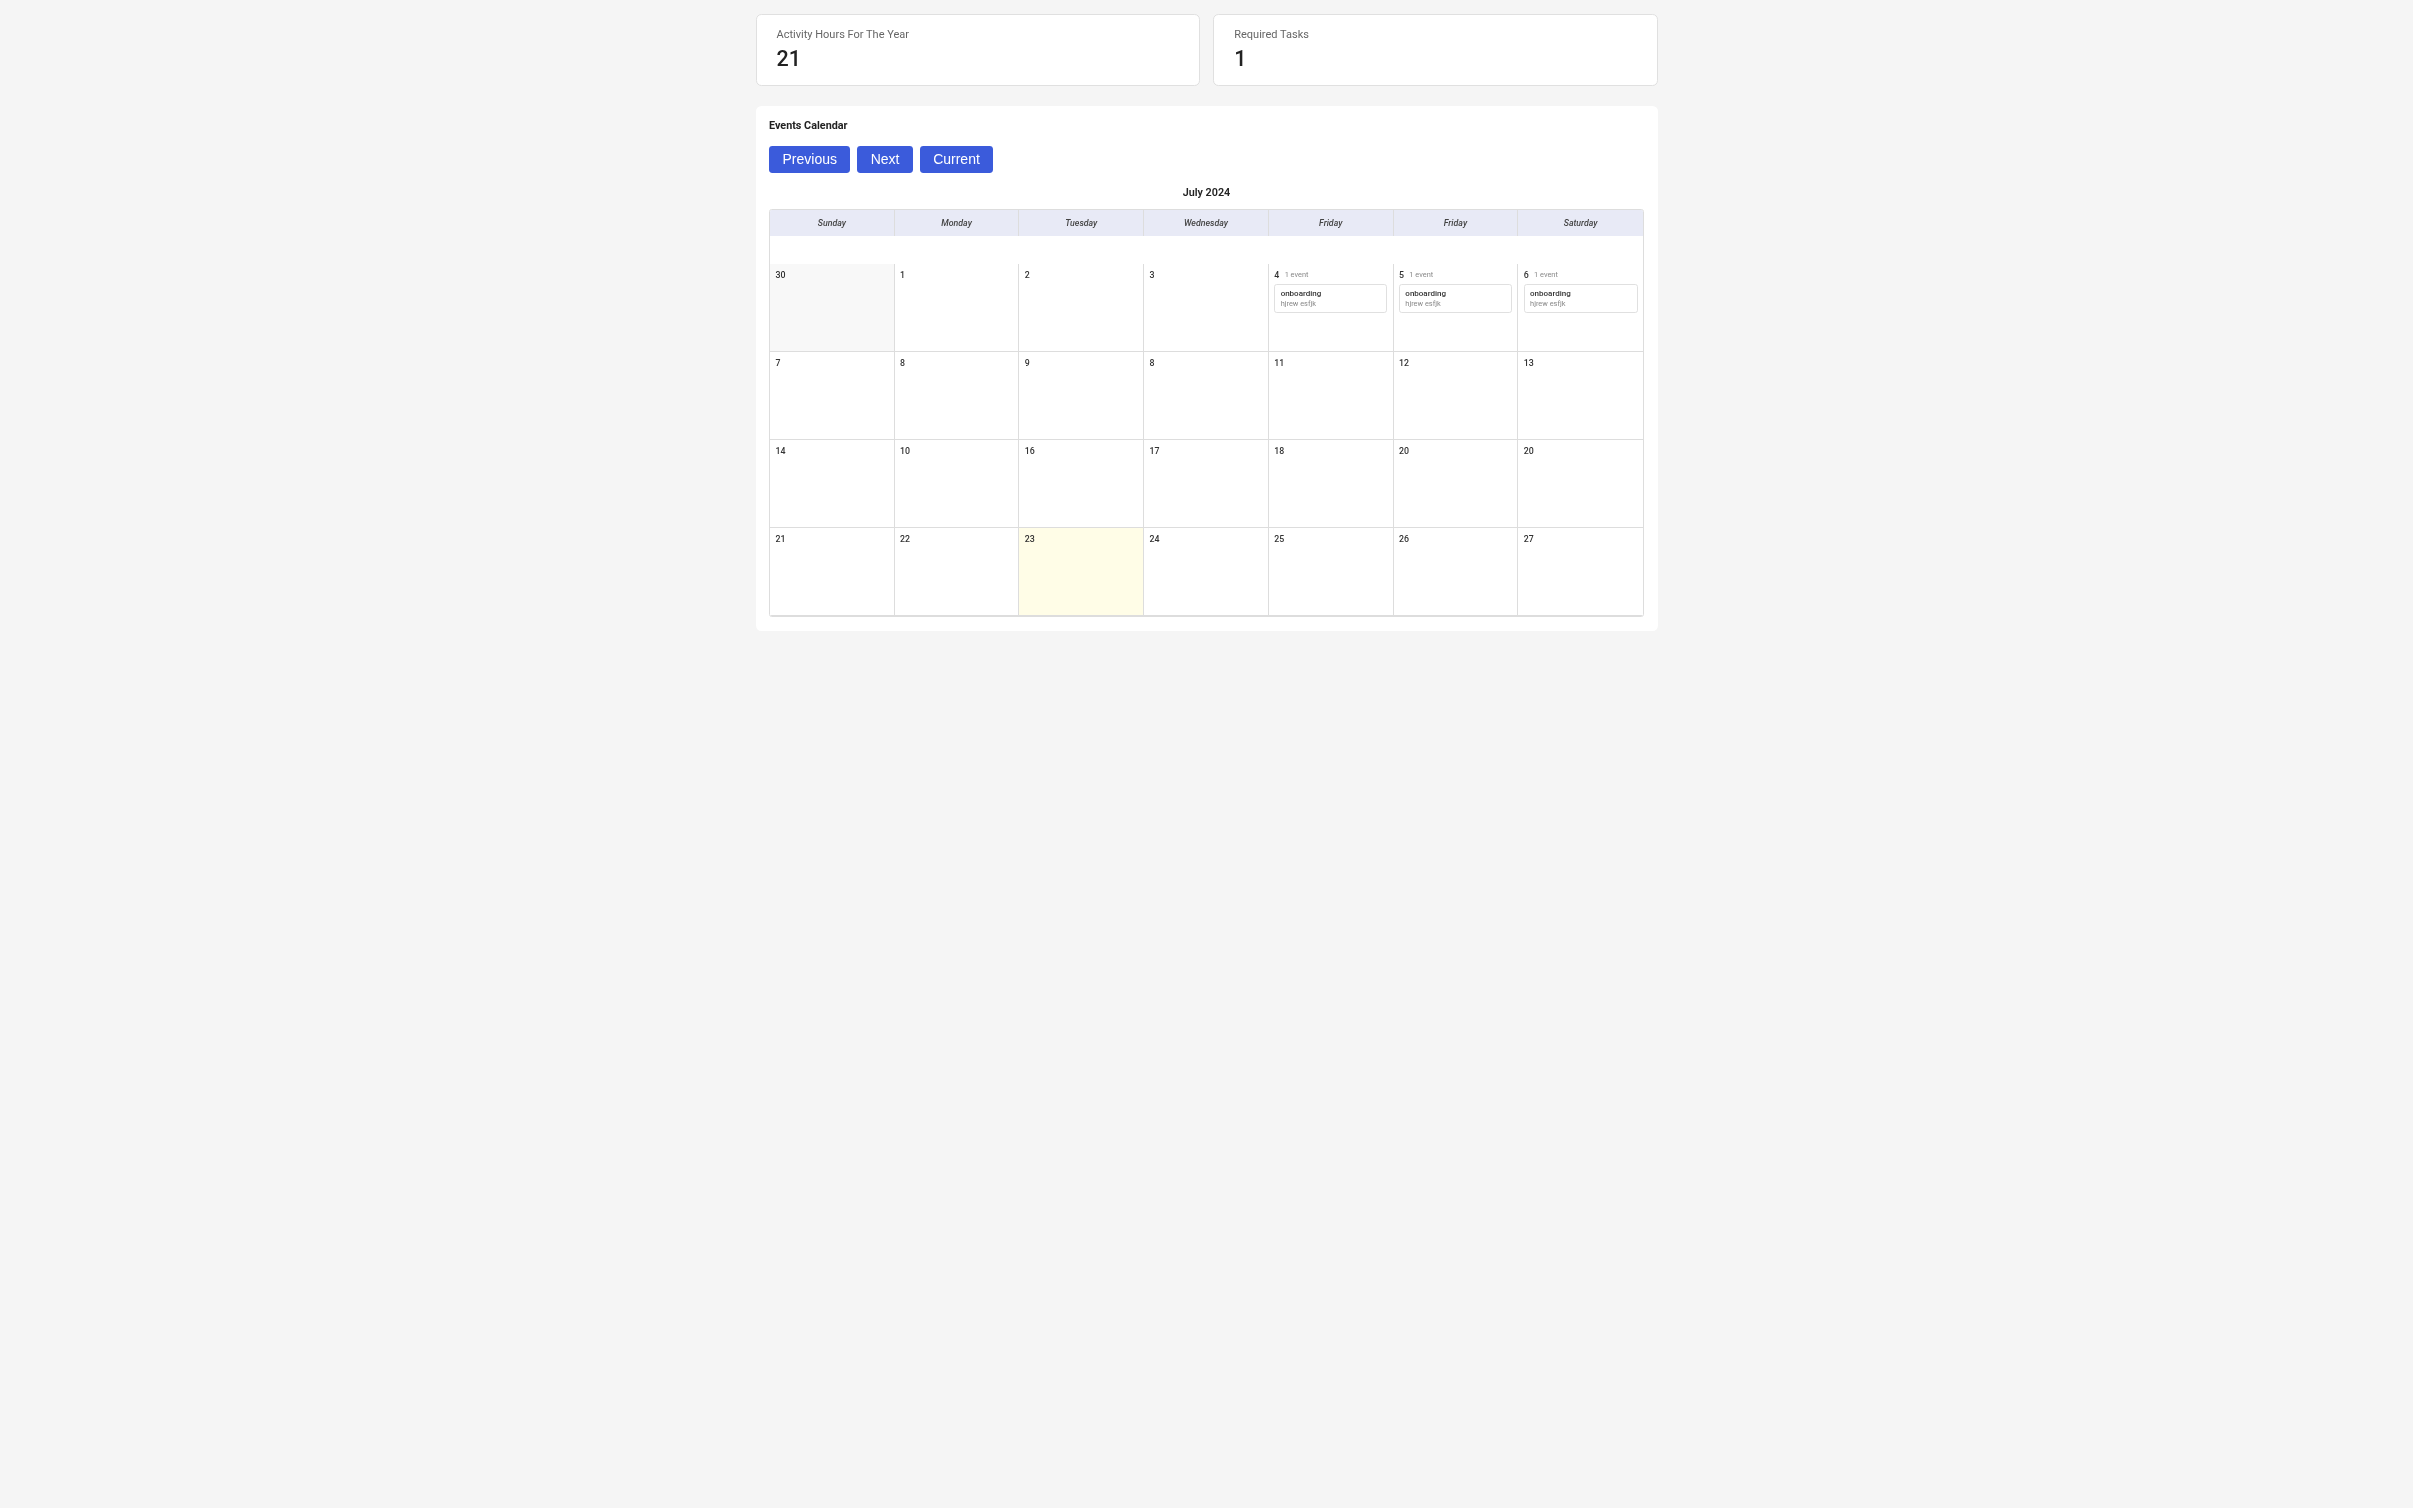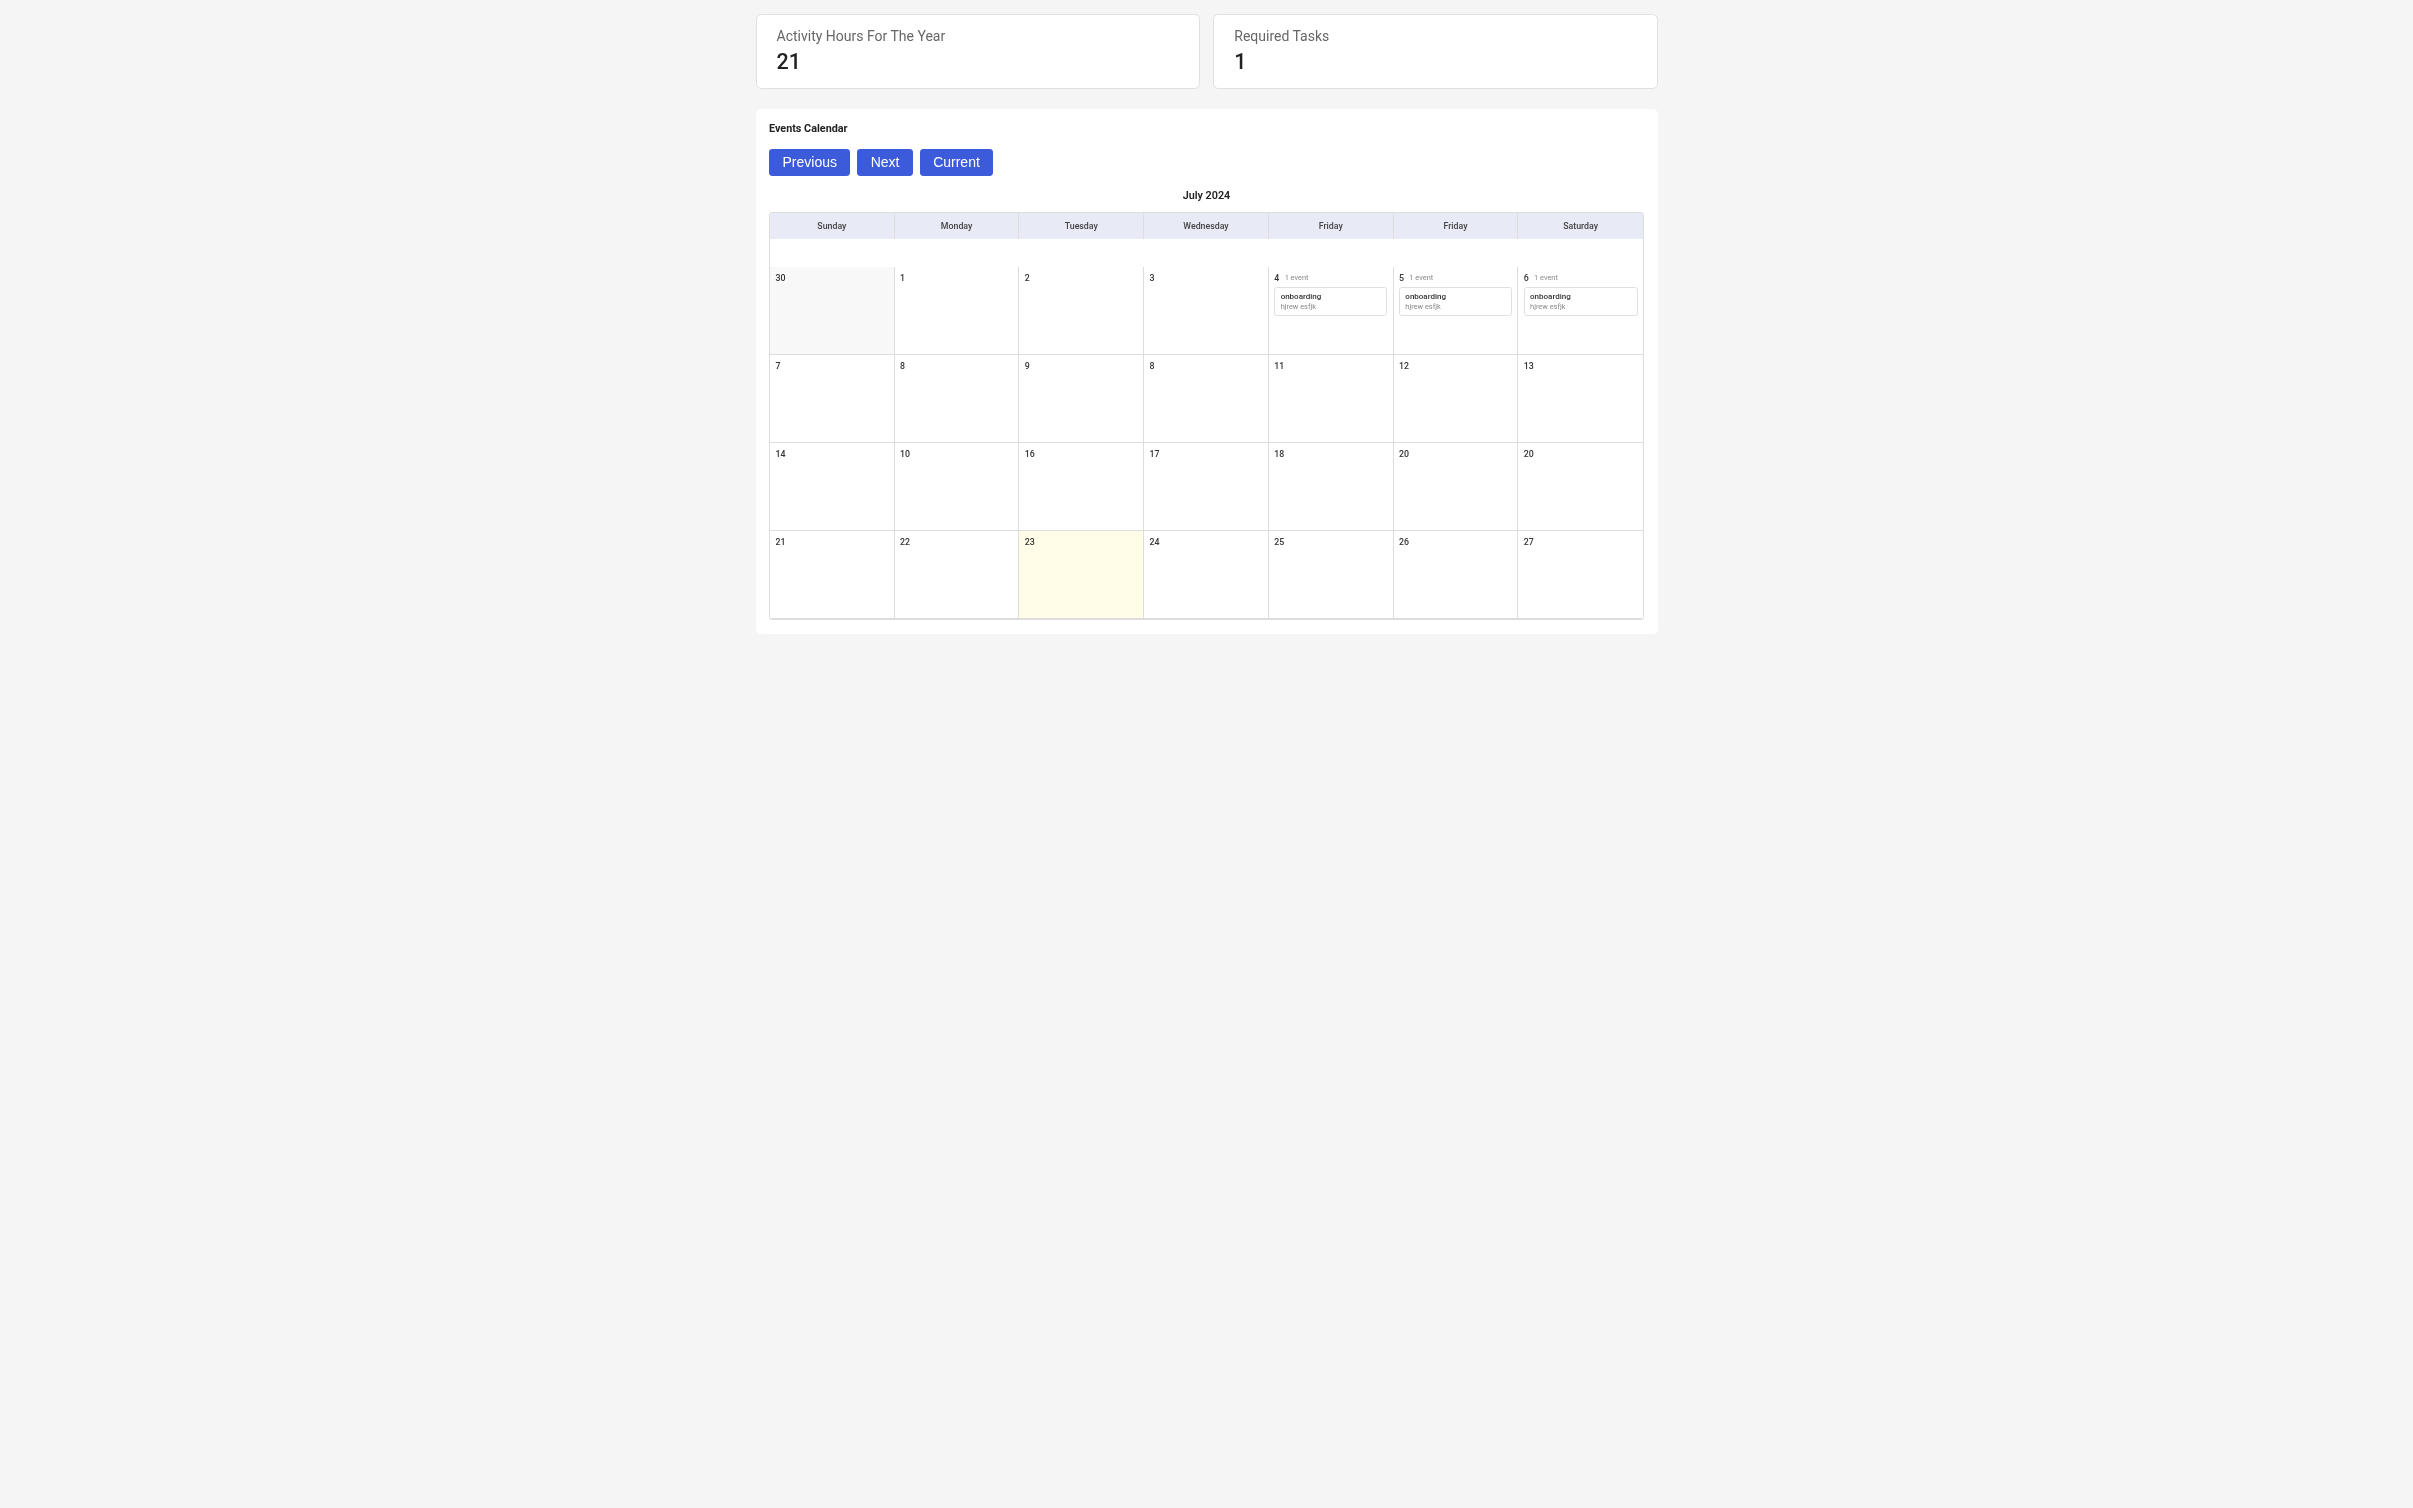--- a/index.html
+++ b/index.html
@@ -24,21 +24,21 @@
       margin-bottom: 20px;
     }
     .stat-card {
       background: #fff;
       border: 0.7px solid #e0e0e0;
       border-radius: 5.4px;
       padding: 13.5px 20px;
       flex: 1;
     }
     .stat-label {
-      font-size: 14px;
+      font-size: 11px;
       color: #666;
       margin-bottom: 5.4px;
     }
     .stat-value {
       font-size: 21.5px;
       font-weight: 500;
       color: #222;
     }
     .calendar-section {
       background: #fff;
@@ -75,20 +75,21 @@
     }
     .calendar-grid {
       border: 0.7px solid #ddd;
       border-radius: 2.7px;
       overflow: hidden;
     }
     .calendar-header {
       display: grid;
       grid-template-columns: repeat(7, 1fr);
       background: #e8eaf6;
+      font-style: italic;
     }
     .calendar-header-cell {
       padding: 8px;
       text-align: center;
       font-size: 8.8px;
       font-weight: 500;
       color: #444;
       border-right: 0.7px solid #ddd;
     }
     .calendar-header-cell:last-child {

